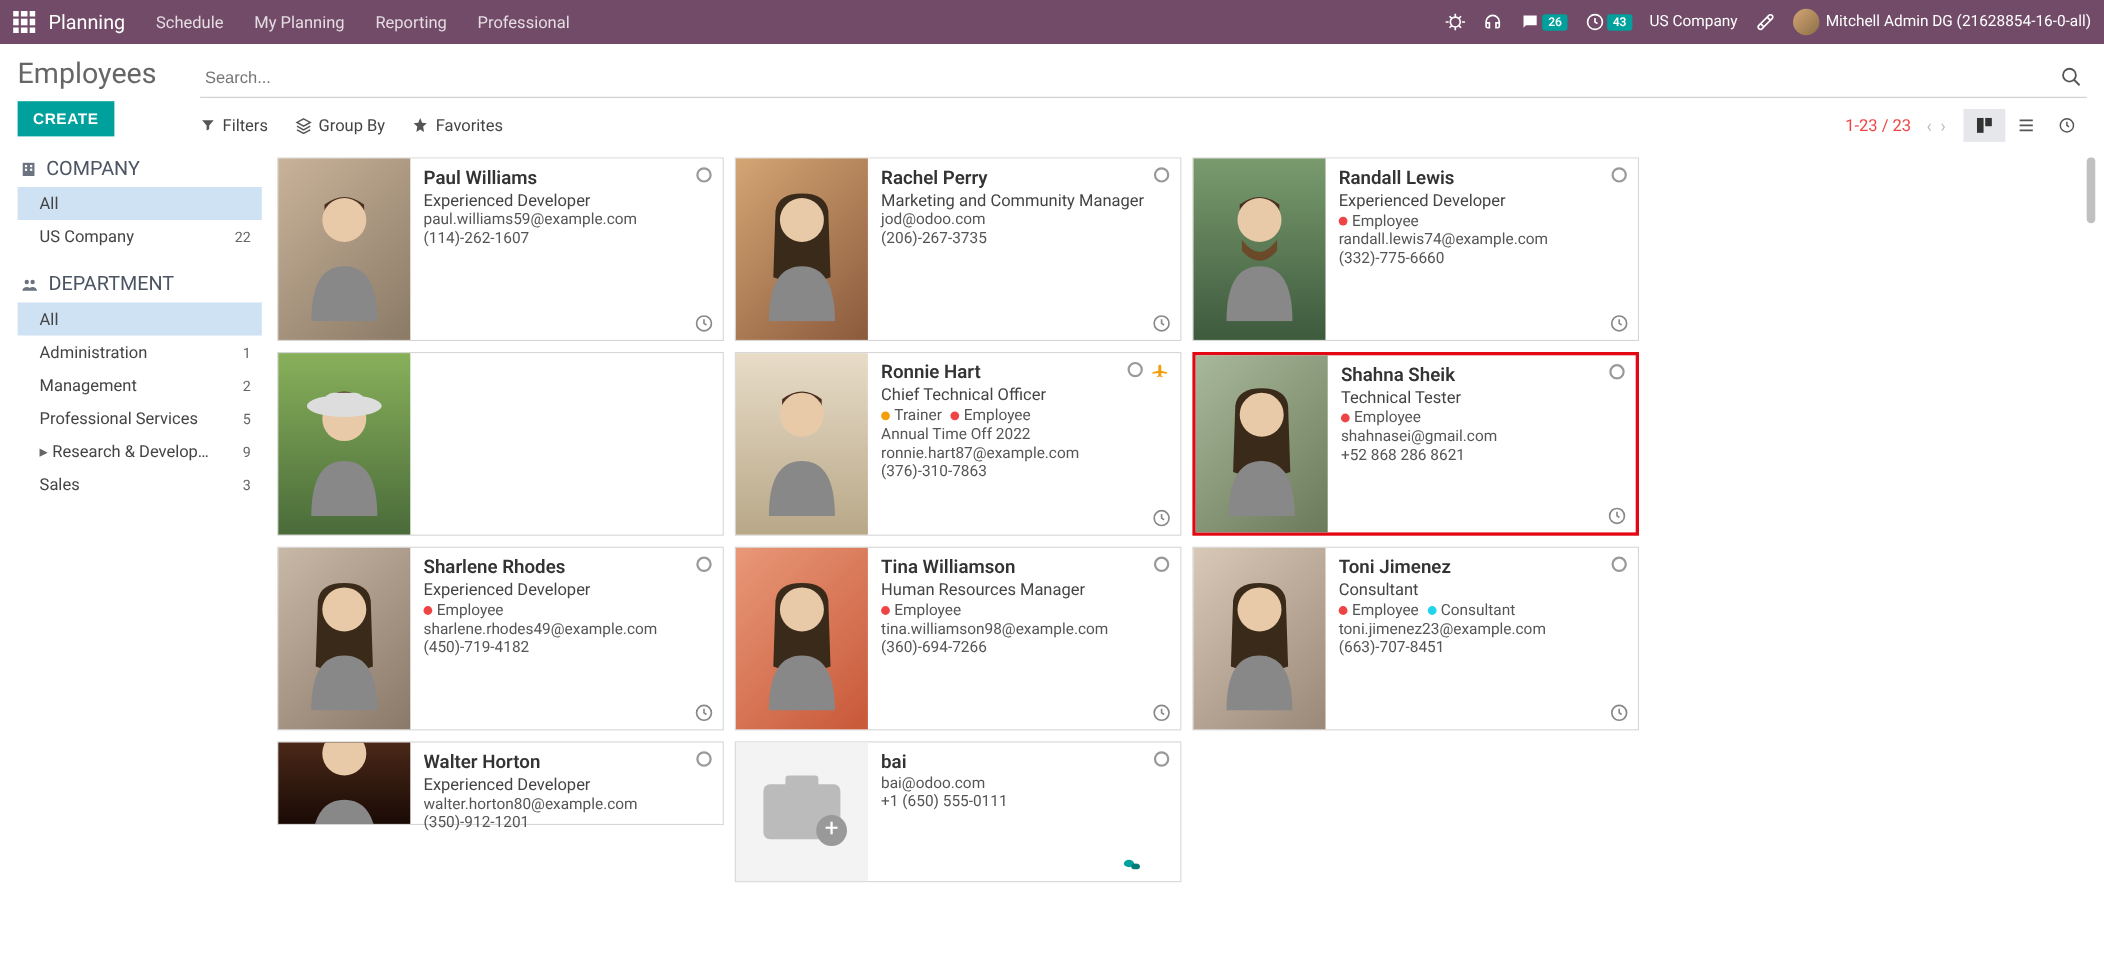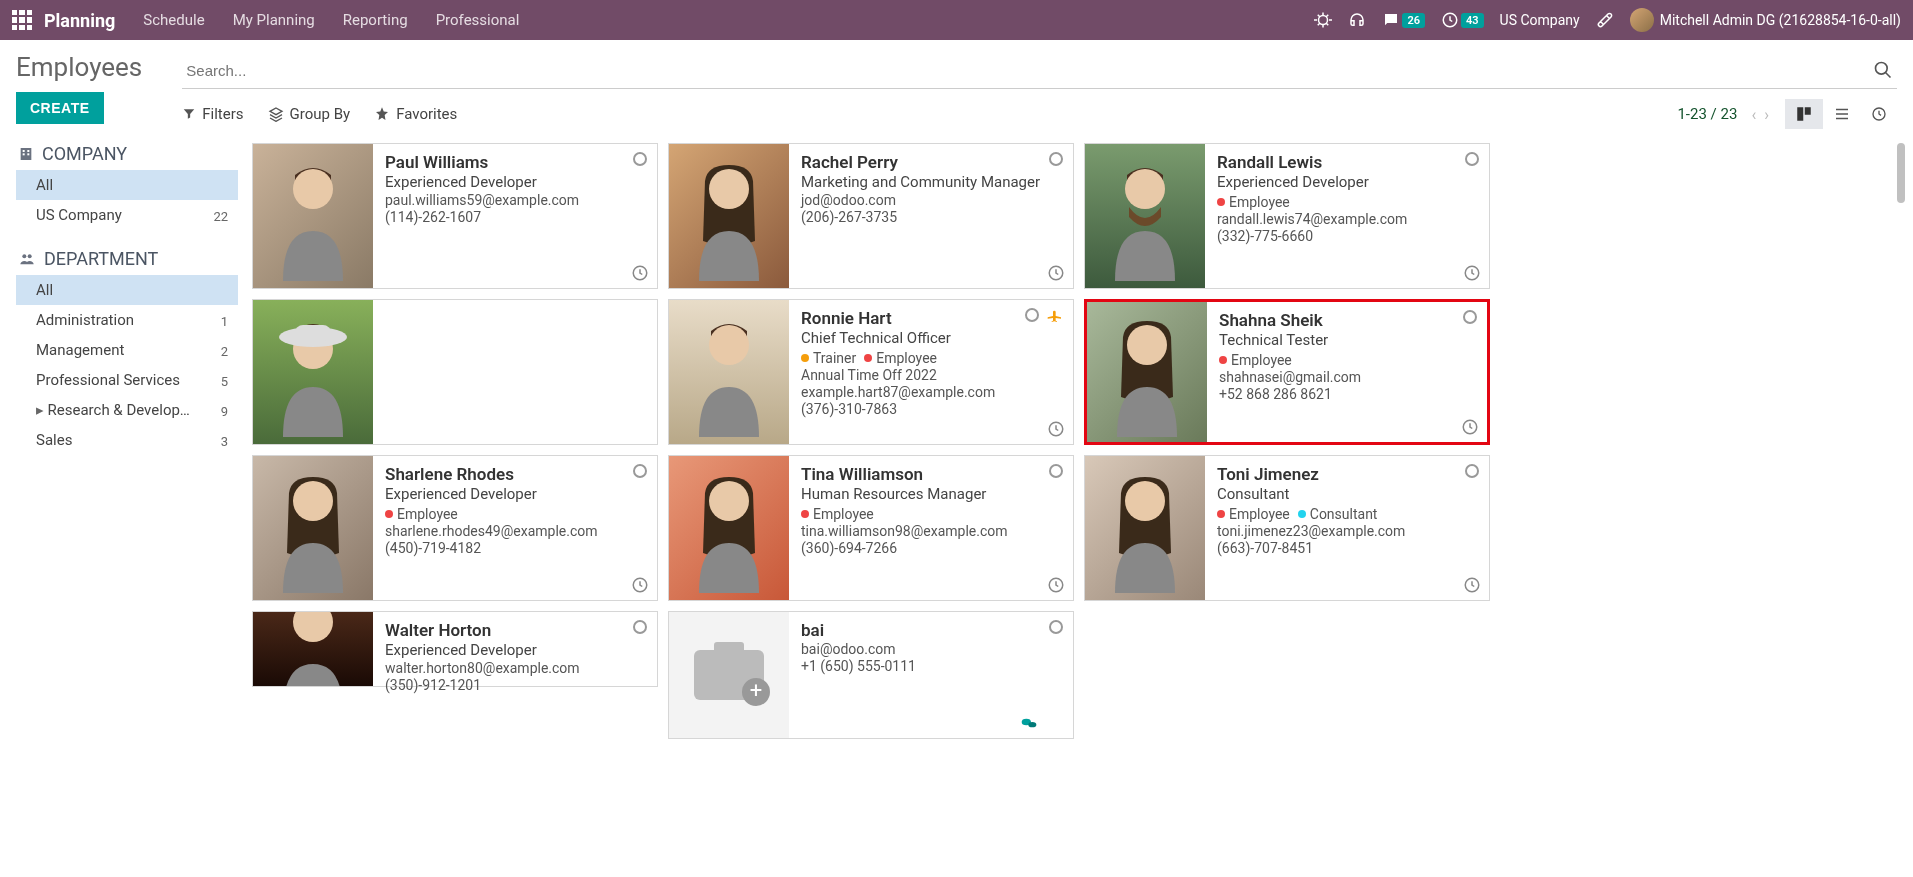--- a/index.html
+++ b/index.html
@@ -2,58 +2,58 @@
 <html><head>
 <meta charset="utf-8">
 <style>
 * { box-sizing: border-box; margin: 0; padding: 0; }
 body { font-family: -apple-system, BlinkMacSystemFont, "Segoe UI", Roboto, sans-serif; font-size: 14px; color: #374151; background: #fff; }
 
 
 .topnav { background: #714B67; color: #fff; height: 40px; display: flex; align-items: center; padding: 0 12px; }
 .topnav .apps-icon { width: 20px; height: 20px; display: grid; grid-template-columns: repeat(3,1fr); grid-template-rows: repeat(3,1fr); gap: 2px; margin-right: 12px; cursor: pointer; }
 .topnav .apps-icon span { background: #fff; }
-.topnav .brand { font-size: 18px; font-weight: 700; margin-right: 28px; }
+.topnav .brand { font-size: 18px; font-weight: 400; margin-right: 28px; }
 .topnav .menu-item { color: #e5dce2; margin-right: 28px; cursor: pointer; font-size: 15px; }
 .topnav .spacer { flex: 1; }
 .topnav .right-item { margin-left: 16px; cursor: pointer; display: flex; align-items: center; position: relative; }
 .badge { background: #00A09D; color: #fff; font-size: 11px; padding: 1px 5px; border-radius: 3px; margin-left: 2px; font-weight: 600; }
 .avatar-img { width: 24px; height: 24px; border-radius: 50%; background: linear-gradient(135deg,#d4a574,#8b6f47); display: inline-block; margin-right: 6px; }
 
 
 .controlbar { display: flex; align-items: flex-start; padding: 12px 16px 0 16px; }
 .controlbar .left { flex: 0 0 auto; }
 .controlbar .page-title { font-size: 26px; font-weight: 400; color: #666; margin-bottom: 10px; }
 .btn-create { background: #00A09D; color: #fff; border: none; padding: 8px 14px; font-size: 14px; font-weight: 600; letter-spacing: 0.5px; cursor: pointer; }
 .controlbar .right { flex: 1; margin-left: 40px; }
 .search-wrap { border-bottom: 1px solid #ccc; display: flex; align-items: center; padding: 4px 0; }
 .search-wrap input { flex: 1; border: none; outline: none; font-size: 15px; padding: 4px; }
 .search-wrap .search-icon { cursor: pointer; padding: 4px; }
 .filter-row { display: flex; align-items: center; padding: 10px 0 6px 0; }
 .filter-btn { display: flex; align-items: center; gap: 6px; margin-right: 24px; cursor: pointer; color: #444; font-size: 15px; }
 .filter-row .spacer { flex: 1; }
-.pager { color: #14532d; margin-right: 10px; font-size: 15px; }
+.pager { color: #ef4444; margin-right: 10px; font-size: 15px; }
 .pager-arrow { color: #bbb; padding: 0 4px; cursor: pointer; font-size: 16px; }
 .view-switch { display: flex; gap: 0; margin-left: 12px; }
 .view-btn { border: none; background: none; padding: 6px 10px; cursor: pointer; color: #666; }
 .view-btn.active { background: #e5e7eb; }
 
 
 .main { display: flex; padding: 8px 8px 8px 16px; }
 .sidebar { width: 230px; flex-shrink: 0; padding-right: 8px; }
 .side-section { margin-bottom: 18px; }
 .side-heading { display: flex; align-items: center; gap: 8px; font-weight: 400; color: #4b5563; font-size: 18px; margin-bottom: 6px; padding-left: 2px; }
 .side-item { padding: 6px 10px; cursor: pointer; display: flex; justify-content: space-between; align-items: flex-end; font-size: 15px; color: #444; }
 .side-item.active { background: #cfe2f3; }
 .side-item.indent { padding-left: 20px; }
 .side-count { font-size: 13px; color: #666; }
 
 .kanban-wrap { flex: 1; overflow: auto; position: relative; }
 .kanban { display: flex; flex-wrap: wrap; gap: 10px; padding-left: 6px; padding-bottom: 10px; }
-.card { width: 406px; height: 146px; border: 1px solid #d6d6d6; display: flex; position: relative; background: #fff; }
+.card { width: 406px; height: 167px; border: 1px solid #d6d6d6; display: flex; position: relative; background: #fff; }
 .card.highlighted { border: 3px solid #e30613; }
 .card-img { width: 120px; height: 100%; background: #ccc; flex-shrink: 0; display:flex; align-items:center; justify-content:center; overflow:hidden; }
 .card-body { flex: 1; padding: 8px 12px 6px 12px; display: flex; flex-direction: column; position: relative; }
 .card-name { font-size: 17px; font-weight: 600; color: #333; }
 .card-title { font-size: 15px; color: #444; margin-top: 1px; }
 .tag-row { margin-top: 2px; font-size: 14px; }
 .tag { display: inline-flex; align-items: center; gap: 4px; margin-right: 8px; color: #555; }
 .dot { width: 8px; height: 8px; border-radius: 50%; display: inline-block; }
 .dot.red { background: #ef4444; }
 .dot.orange { background: #f59e0b; }
@@ -348,21 +348,21 @@
     <circle cx="60" cy="38" r="20" fill="#e8c9a8"></circle>
 
     <path d="M30 130 Q30 80 60 80 Q90 80 90 130 Z" fill="#888"></path>
   </svg>
           </div>
     <div class="card-body">
       <div class="card-name">Ronnie Hart</div>
       <div class="card-title">Chief Technical Officer</div>
       <div class="tag-row"><span class="tag"><span class="dot orange"></span>Trainer</span><span class="tag"><span class="dot red"></span>Employee</span></div>
       <div class="card-line">Annual Time Off 2022</div>
-            <div class="card-line">example.hart87@example.com</div>
+            <div class="card-line">ronnie.hart87@example.com</div>
             <div class="card-line">(376)-310-7863</div>
       <span class="card-extra-icon">
               <svg width="16" height="16" viewBox="0 0 24 24" fill="#f59e0b">
                 <path d="M21 14l-8-2V6a2 2 0 00-4 0v6l-8 2v2l8-1v4l-2 1v1l4-1 4 1v-1l-2-1v-4l8 1v-2z"></path>
               </svg>
             </span>
       <span class="card-circle"></span>
       <span class="card-clock">
               <svg width="18" height="18" viewBox="0 0 24 24" fill="none" stroke="#888" stroke-width="2">
                 <circle cx="12" cy="12" r="9"></circle>

